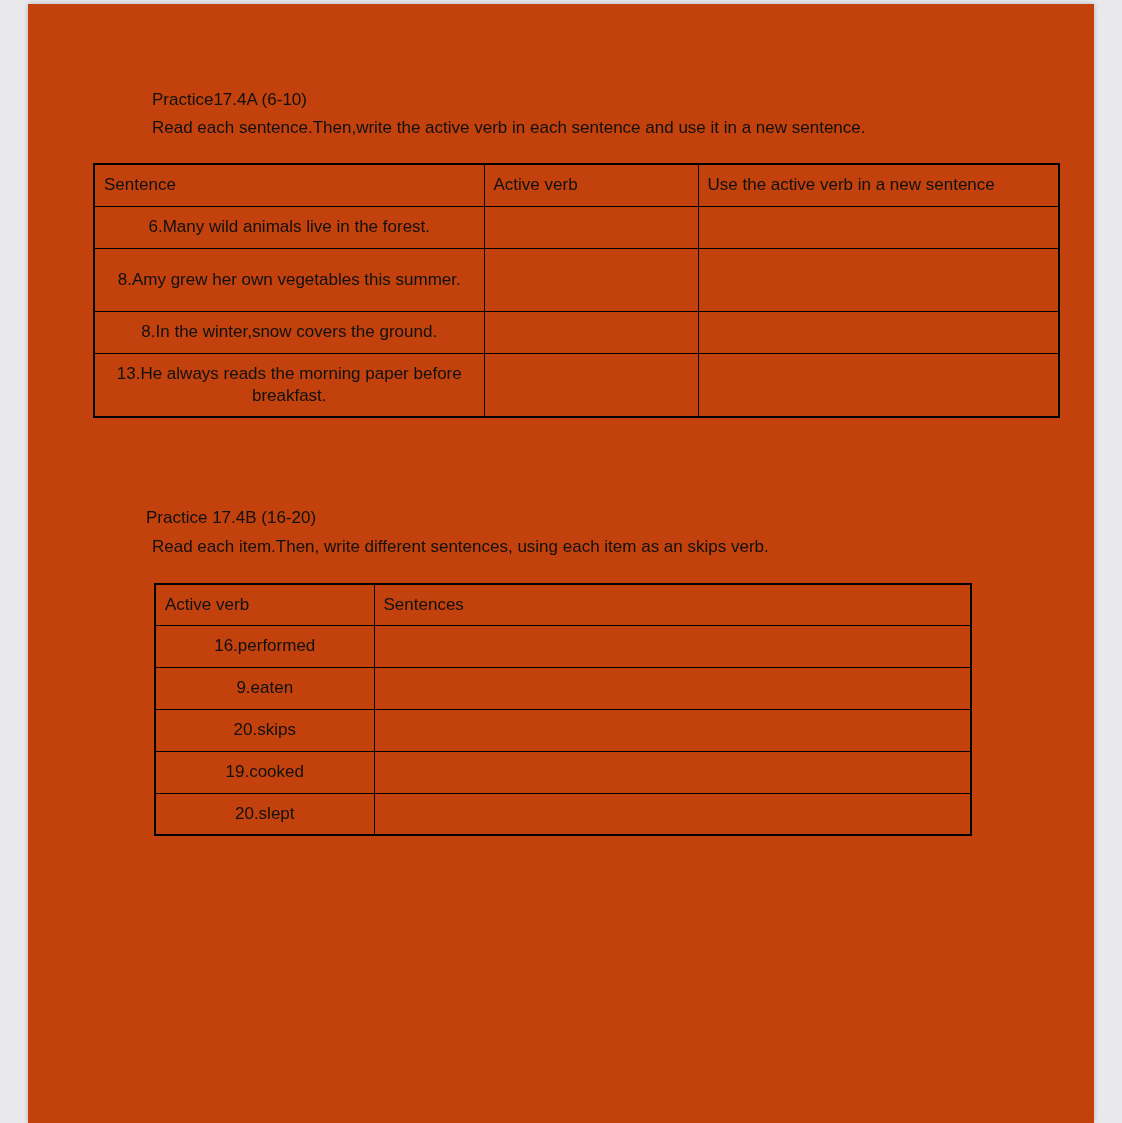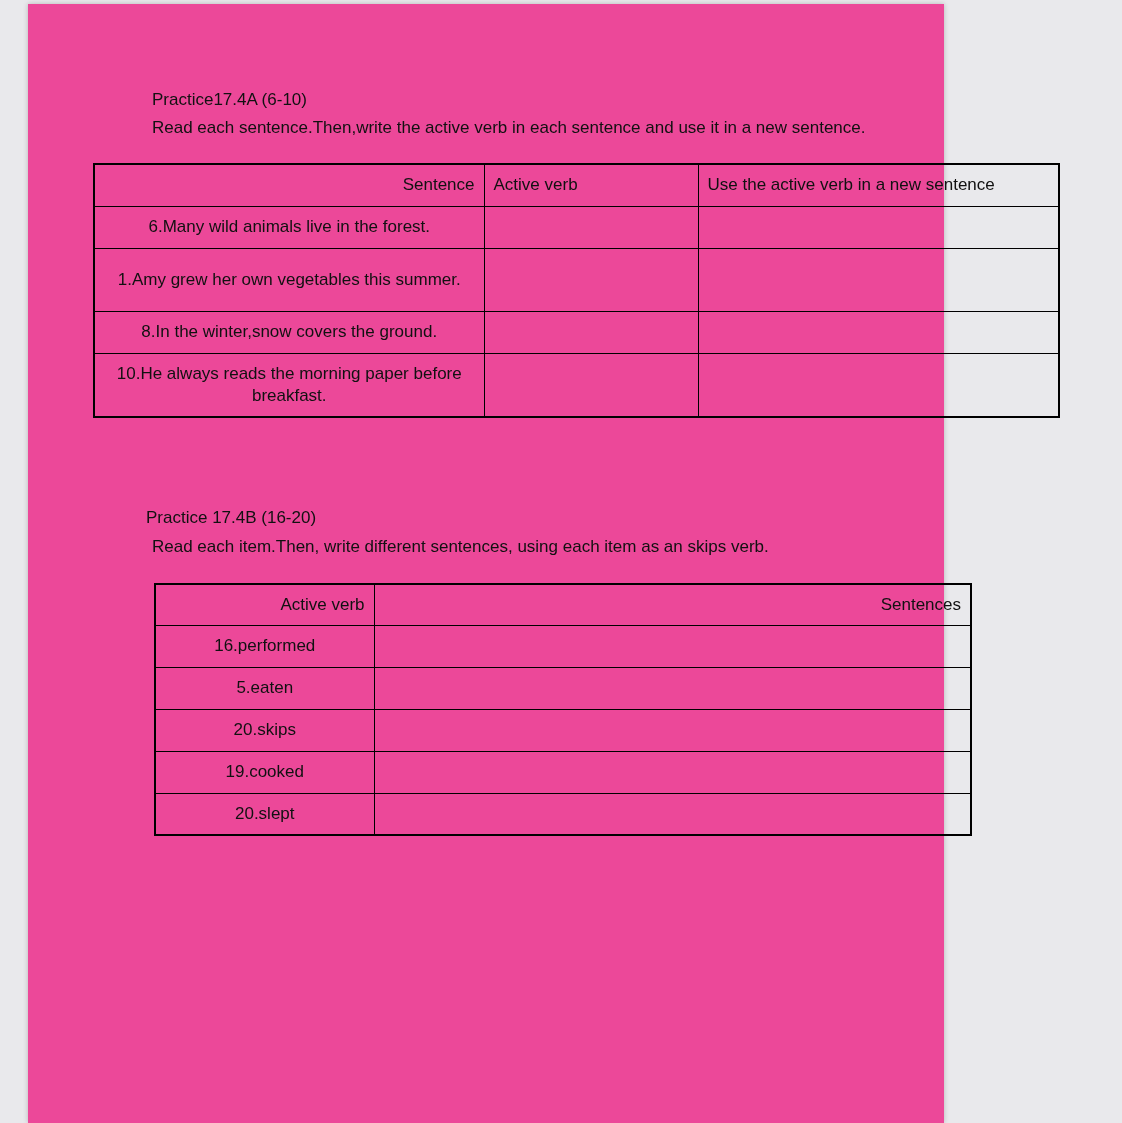--- a/index.html
+++ b/index.html
@@ -8,23 +8,23 @@
     height: 1123px;
     background: #e9e9ec;
     font-family: "Liberation Sans", "DejaVu Sans", sans-serif;
     color: #111;
     overflow: hidden;
   }
   .page {
     position: absolute;
     left: 28px;
     top: 4px;
-    width: 916px;
+    width: 1066px;
     height: 1119px;
-    background: #ec4899;
+    background: #c2410c;
     box-shadow: 0 0 5px rgba(0,0,0,0.22);
   }
   .heading {
     position: absolute;
     font-size: 17px;
     line-height: 24px;
     white-space: nowrap;
   }
   .instruction {
     position: absolute;
@@ -48,21 +48,21 @@
   #table-a { left: 65px;  top: 159px; width: 965px; }
   #table-b { left: 126px; top: 579px; width: 816px; }
 
   th, td {
     border: 1px solid #000;
     padding: 4px 9px;
     vertical-align: middle;
     font-weight: normal;
     overflow: hidden;
   }
-  th.center { text-align: right; }
+  th.center { text-align: left; }
   th.left   { text-align: left; }
   td        { text-align: center; }
 
   #table-a tr.h   { height: 42px; }
   #table-a tr.r1  { height: 42px; }
   #table-a tr.r2  { height: 63px; }
   #table-a tr.r3  { height: 42px; margin-top: 12px; }
   #table-a tr.r4  { height: 64px; }
   #table-a tr.r5  { height: 64px; }
 
@@ -88,31 +88,31 @@
       <th class="center">Sentence</th>
       <th class="left">Active verb</th>
       <th class="left">Use the active verb in a new sentence</th>
     </tr>
     <tr class="r1">
       <td>6.Many wild animals live in the forest.</td>
       <td></td>
       <td></td>
     </tr>
     <tr class="r2">
-      <td>1.Amy grew her own vegetables this summer.</td>
+      <td>8.Amy grew her own vegetables this summer.</td>
       <td></td>
       <td></td>
     </tr>
     <tr class="r3">
       <td>8.In the winter,snow covers the ground.</td>
       <td></td>
       <td></td>
     </tr>
     <tr class="r5">
-      <td>10.He always reads the morning paper before breakfast.</td>
+      <td>13.He always reads the morning paper before breakfast.</td>
       <td></td>
       <td></td>
     </tr>
   </tbody>
     </table>
 
   <div id="heading-b" class="heading">Practice 17.4B (16-20)</div>
   <div id="instr-b" class="instruction">Read each item.Then, write different sentences, using each item as an skips verb.</div>
 
   <table id="table-b">
@@ -123,21 +123,21 @@
     <tbody>
         <tr class="h">
       <th class="center">Active verb</th>
       <th class="center">Sentences</th>
     </tr>
     <tr class="r">
       <td>16.performed</td>
       <td></td>
     </tr>
     <tr class="r">
-      <td>5.eaten</td>
+      <td>9.eaten</td>
       <td></td>
     </tr>
     <tr class="r">
       <td>20.skips</td>
       <td></td>
     </tr>
     <tr class="r">
       <td>19.cooked</td>
       <td></td>
     </tr>

